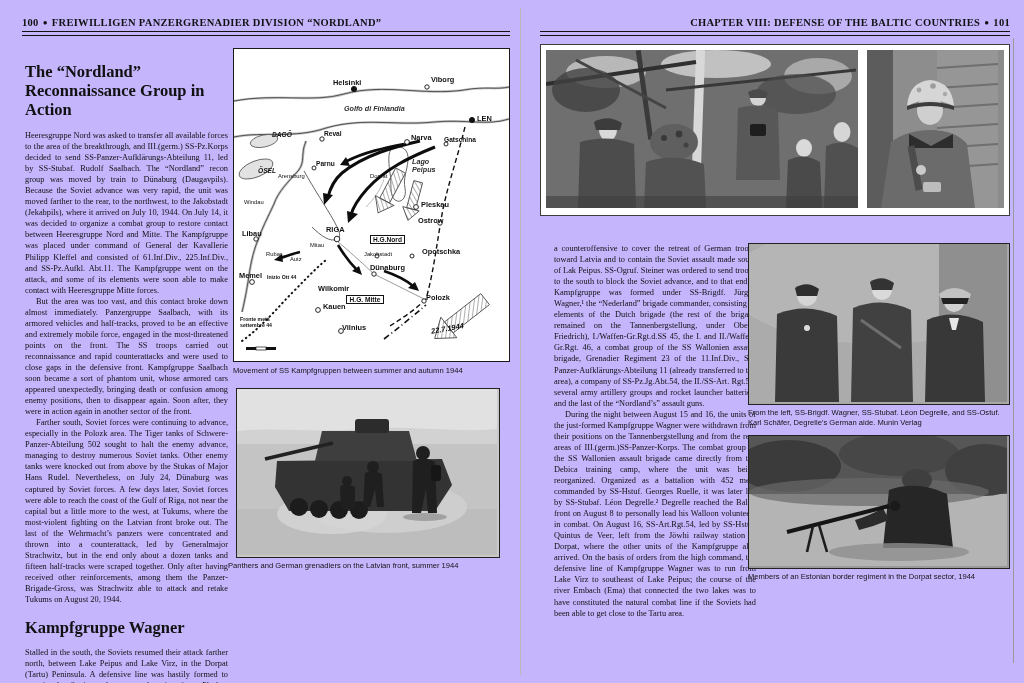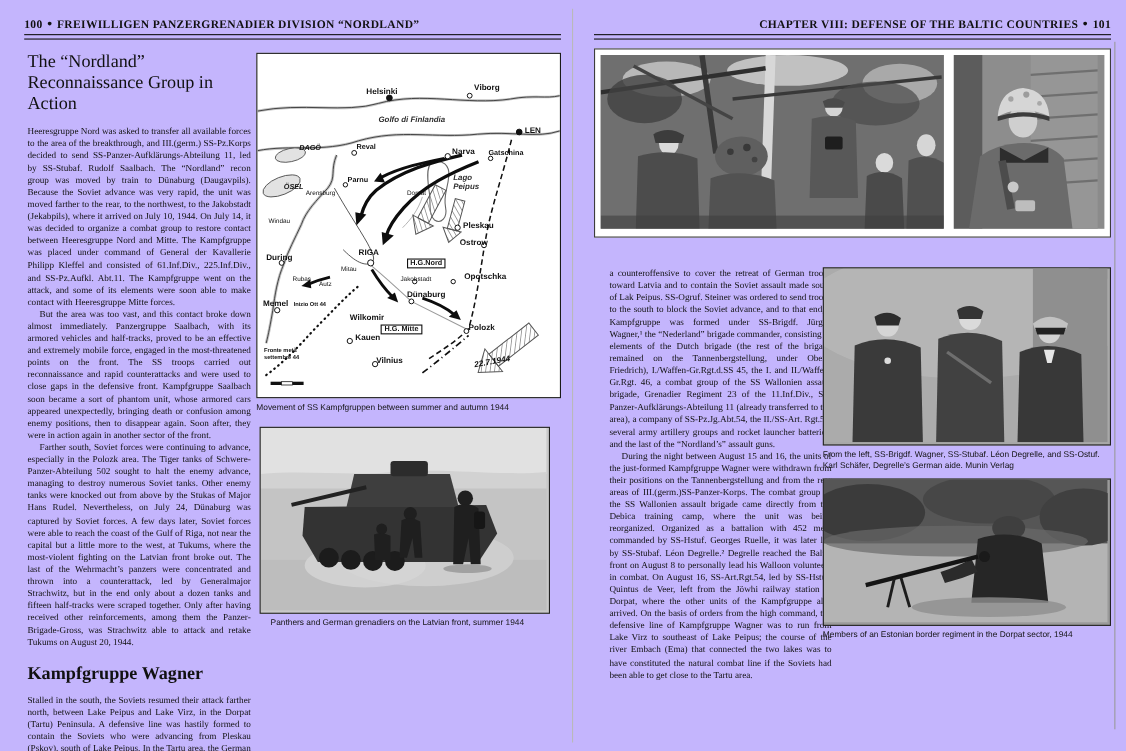--- a/index.html
+++ b/index.html
@@ -11,21 +11,21 @@
   .gutter-line{position:absolute;left:520px;top:8px;width:1px;height:667px;background:#b9b9b9;}
   .edge-line{position:absolute;left:1013px;top:38px;width:1px;height:625px;background:#9a9a9a;}
 
   
   .run-head{position:absolute;top:17px;font-weight:bold;font-size:10.5px;letter-spacing:.3px;white-space:nowrap;}
   .run-head .sep{font-size:8px;position:relative;top:-1px;padding:0 4px;}
   .rule2{position:absolute;top:31px;height:3px;border-top:1.5px solid #111;border-bottom:1.5px solid #111;}
 
   
   .l-text-col{position:absolute;left:25px;top:46px;width:203px;}
-  .section-title{font-size:16.5px;line-height:19px;font-weight:normal;margin:0 0 11px 0;}
+  .section-title{font-size:16.5px;line-height:19px;font-weight:bold;margin:16px 0 11px 0;}
   .sub-title{font-size:16.5px;line-height:19px;font-weight:bold;margin:13px 0 10px 0;}
   .body-p{font-size:8.35px;line-height:11.05px;text-align:justify;margin:0;}
   .body-p.ind{text-indent:11px;}
 
   
   .map-box{position:absolute;left:233px;top:48px;width:275px;height:312px;border:1px solid #1a1a1a;background:#fff;overflow:hidden;}
   .map-inner{position:relative;width:100%;height:100%;}
   .map-inner svg{position:absolute;left:0;top:0;}
   .map-title{position:absolute;left:7px;top:4px;font-family:"Liberation Sans",sans-serif;font-weight:bold;font-size:10.5px;line-height:13px;color:#111;}
   .ml{position:absolute;font-family:"Liberation Sans",sans-serif;font-weight:bold;font-size:6.6px;color:#111;white-space:nowrap;line-height:1.08;}
@@ -34,21 +34,21 @@
   .ml.it{font-style:italic;}
   .ml.sea{font-style:italic;font-size:7.2px;color:#2e2e2e;}
   .ml.tiny{font-size:5.2px;white-space:normal;width:42px;}
   .ml.boxed{border:1px solid #111;background:#fff;padding:0 2px;font-size:6.6px;text-align:center;}
   .ml.wrap{white-space:normal;}
   .ml.date{font-style:italic;font-size:7.4px;transform:rotate(-10deg);}
 
   .caption{font-family:"Liberation Sans",sans-serif;font-size:7.6px;line-height:9.6px;color:#141414;}
   .map-caption{position:absolute;left:233px;top:366px;width:277px;}
   .tank-photo{position:absolute;left:236px;top:388px;width:262px;height:168px;border:1px solid #222;background:#c9c9c9;overflow:hidden;}
-  .tank-caption{position:absolute;left:246px;top:561px;width:264px;}
+  .tank-caption{position:absolute;left:228px;top:561px;width:264px;}
 
   
   .top-photo-frame{position:absolute;left:0;top:44px;width:458px;height:160px;border:1px solid #3d3d3d;padding:5px;display:flex;gap:9px;background:#fff;}
   .tp-left{flex:0 0 312px;height:158px;background:#6e6e6e;overflow:hidden;}
   .tp-right{flex:1;height:158px;background:#8b8b8b;overflow:hidden;}
   .top-caption{position:absolute;left:0;top:214px;width:470px;}
   .r-text-col{position:absolute;left:14px;top:243px;width:202px;}
   .officers-photo{position:absolute;left:208px;top:243px;width:260px;height:160px;border:1px solid #222;background:#a8a8a8;overflow:hidden;}
   .officers-caption{position:absolute;left:208px;top:408px;width:260px;}
   .mg-photo{position:absolute;left:208px;top:435px;width:260px;height:132px;border:1px solid #222;background:#9a9a9a;overflow:hidden;}
@@ -168,21 +168,21 @@
         <span class="ml lg" style="left:177px;top:85px;">Narva</span>
         <span class="ml" style="left:210px;top:87px;">Gatschina</span>
         <span class="ml" style="left:82px;top:111px;">Parnu</span>
         <span class="ml it" style="left:24px;top:118px;">ÖSEL</span>
         <span class="ml sm" style="left:44px;top:124px;">Arensburg</span>
         <span class="ml sm" style="left:136px;top:124px;">Dorpat</span>
         <span class="ml sea wrap" style="left:178px;top:109px;width:30px;">Lago Peipus</span>
         <span class="ml lg" style="left:187px;top:152px;">Pleskau</span>
         <span class="ml sm" style="left:10px;top:150px;">Windau</span>
         <span class="ml lg" style="left:184px;top:168px;">Ostrow</span>
-        <span class="ml lg" style="left:8px;top:181px;">During</span>
+        <span class="ml lg" style="left:8px;top:181px;">Libau</span>
         <span class="ml lg" style="left:92px;top:177px;">RIGA</span>
         <span class="ml sm" style="left:76px;top:193px;">Mitau</span>
         <span class="ml sm" style="left:130px;top:202px;">Jakobstadt</span>
         <span class="ml boxed" style="left:136px;top:186px;">H.G.Nord</span>
         <span class="ml lg" style="left:188px;top:199px;">Opotschka</span>
         <span class="ml sm" style="left:32px;top:202px;">Rubas</span>
         <span class="ml sm" style="left:56px;top:207px;">Autz</span>
         <span class="ml lg" style="left:136px;top:215px;">Dünaburg</span>
         <span class="ml lg" style="left:5px;top:223px;">Memel</span>
         <span class="ml tiny" style="left:33px;top:226px;">Inizio Ott 44</span>

